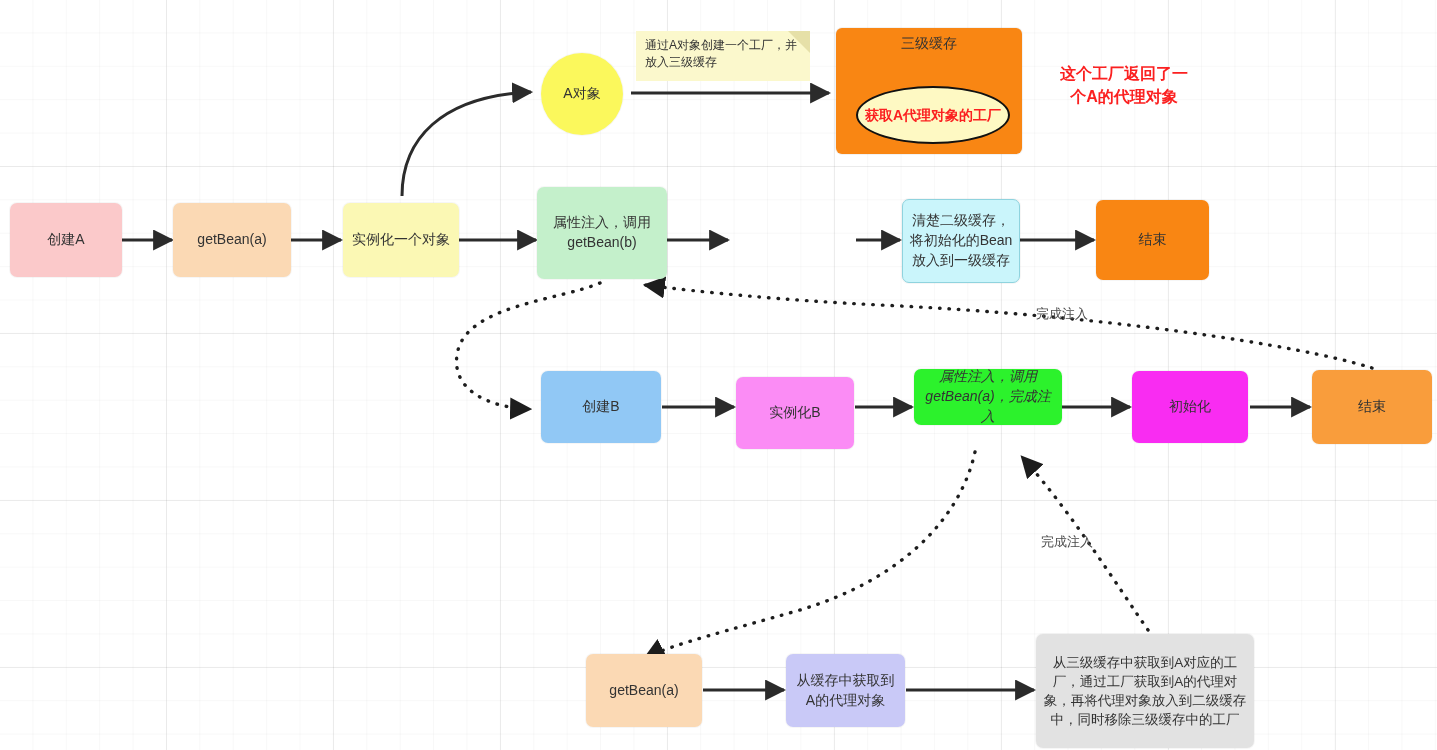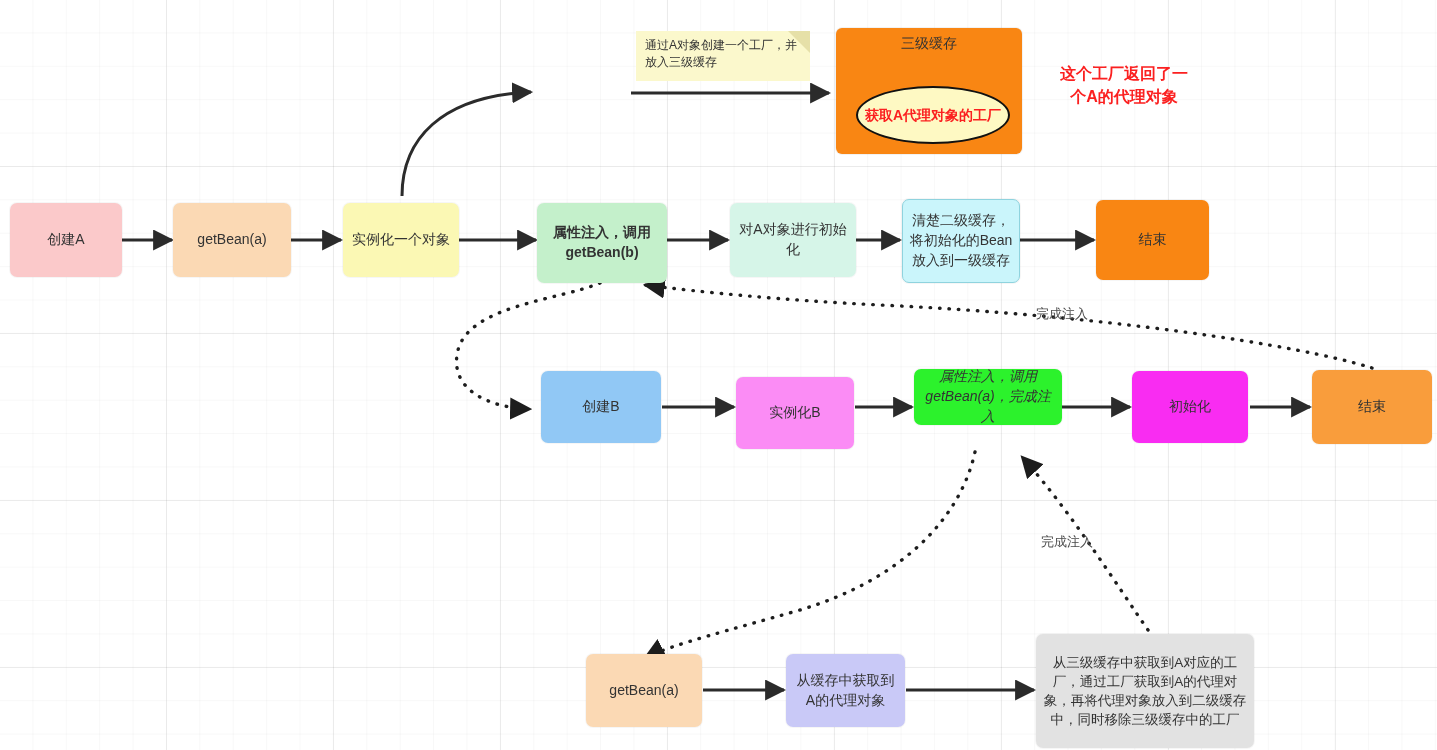--- a/index.html
+++ b/index.html
@@ -140,28 +140,28 @@
   </div>
 
   <div class="node" style="left:173px;top:203px;width:118px;height:74px;background:#fbd9b4;">
     <span>getBean(a)</span>
   </div>
 
   <div class="node" style="left:343px;top:203px;width:116px;height:74px;background:#fbf8b4;">
     <span>实例化一个对象</span>
   </div>
 
-
-  <div class="node" style="left:537px;top:203px;width:130px;height:80px;background:#c4f0cb;font-weight:bold;">
+  <div class="node circle" style="left:541px;top:53px;width:82px;height:82px;background:#fbf85c;">
+    <span>A对象</span>
+  </div>
+
+  <div class="node" style="left:537px;top:187px;width:130px;height:92px;background:#c4f0cb;">
     <span>属性注入，调用getBean(b)</span>
   </div>
 
-  <div class="node" style="left:730px;top:203px;width:126px;height:74px;background:#d6f5e8;">
-    <span>对A对象进行初始化</span>
-  </div>
 
   <div class="node" style="left:902px;top:199px;width:118px;height:84px;background:#caf5fb;border:1px solid #8fd3de;">
     <span>清楚二级缓存，将初始化的Bean放入到一级缓存</span>
   </div>
 
   <div class="node" style="left:1096px;top:200px;width:113px;height:80px;background:#f98613;">
     <span>结束</span>
   </div>
 
   <div class="note" style="left:636px;top:31px;width:174px;height:50px;">

